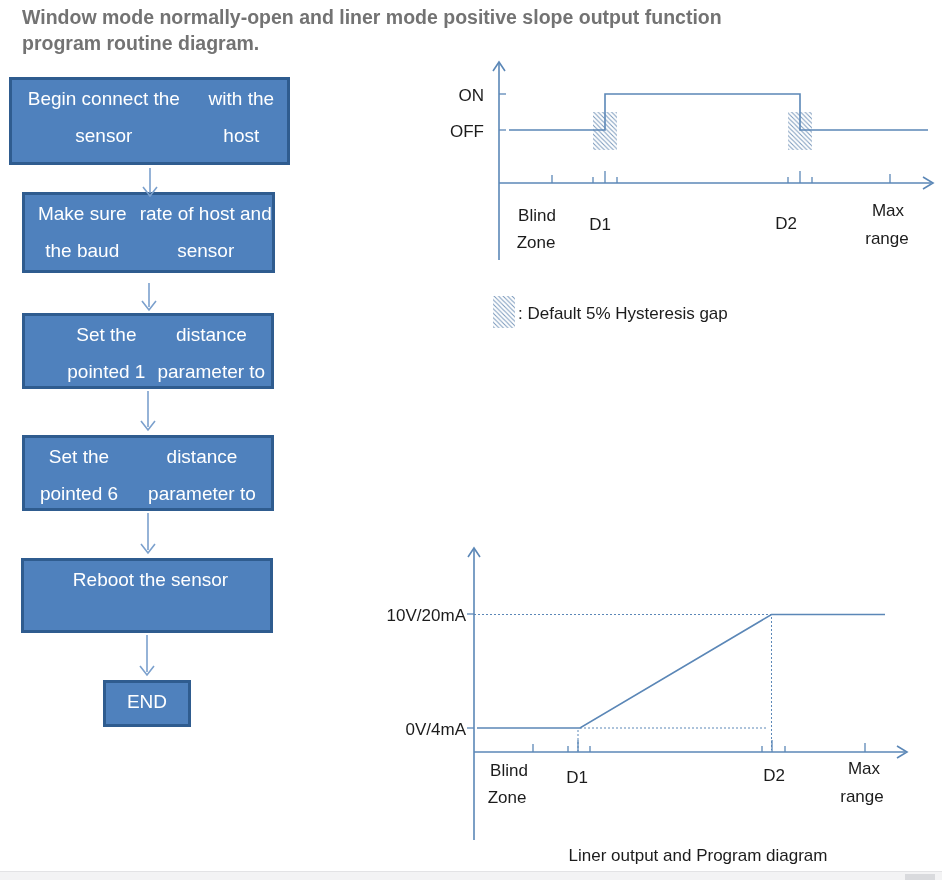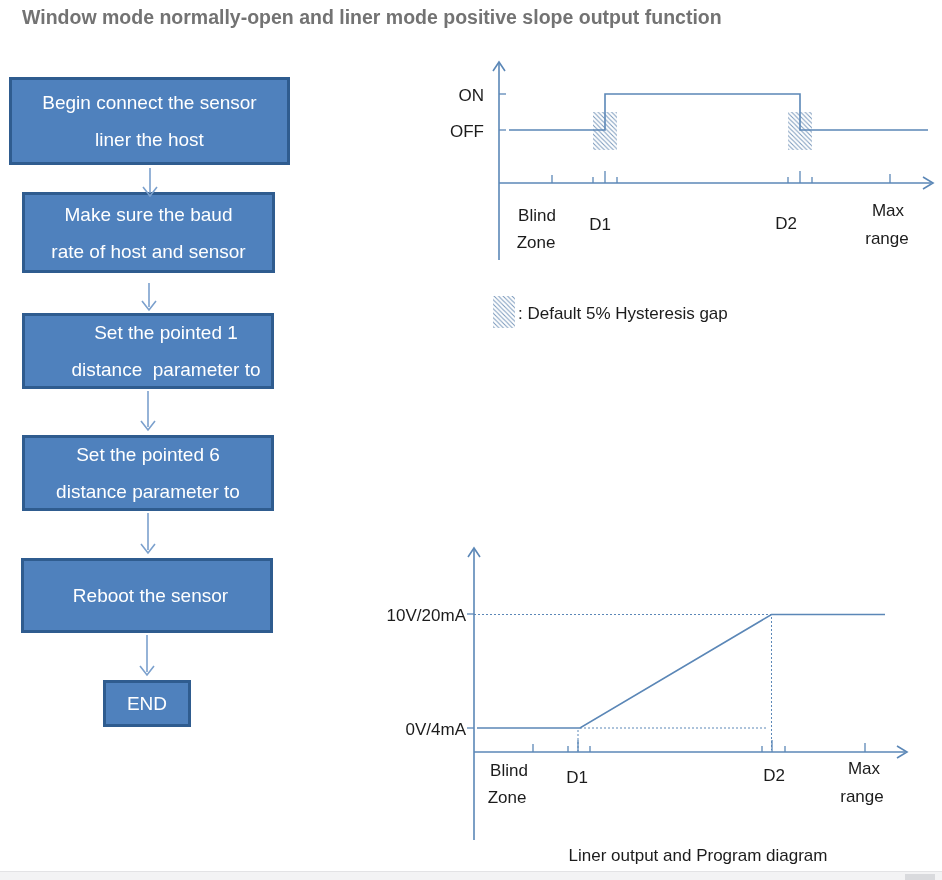--- a/index.html
+++ b/index.html
@@ -1,45 +1,46 @@
 <!DOCTYPE html>
 <html><head>
 <meta charset="utf-8">
 <style>
   html,body{margin:0;padding:0;background:#fff;}
   #page{position:relative;width:942px;height:880px;background:#fff;overflow:hidden;
         font-family:"Liberation Sans",sans-serif;}
   #title{position:absolute;left:22px;top:4px;width:810px;font-size:19.5px;font-weight:bold;
          color:#737373;line-height:1.34;}
   .fc-box{position:absolute;background:#4f81bd;border:3px solid #2f5c8f;color:#fff;
-          display:flex;flex-direction:column;justify-content:center;
+          display:flex;flex-direction:row;justify-content:center;
           font-size:19px;text-align:center;box-sizing:border-box;}
   .fc-line{white-space:pre-wrap;line-height:37px;}
   svg{position:absolute;left:0;top:0;}
   svg text{font-family:"Liberation Sans",sans-serif;fill:#1c1c1c;font-size:17px;}
   .stroke{stroke:#5b87b7;fill:none;stroke-width:1.6;}
   .tick{stroke:#5b87b7;stroke-width:1.3;}
   .dotted{stroke:#5b87b7;fill:none;stroke-width:1;stroke-dasharray:2 2;}
   .arrow{stroke:#7ba0cd;fill:none;stroke-width:1.6;}
   #bottom-bar{position:absolute;left:0;top:871px;width:942px;height:9px;background:#f3f3f4;
               border-top:1px solid #e3e3e5;box-sizing:border-box;}
   #bottom-thumb{position:absolute;left:905px;top:2px;width:30px;height:6px;background:#d9dadd;}
 </style>
 </head>
 <body>
 
 <div id="page">
 
   <div id="title">
     <div>Window mode normally-open and liner mode positive slope output function</div>
+    <div>program routine diagram.</div>
   </div>
 
   <div class="fc-box" style="left:9px;top:77px;width:281px;height:88px;">
     <div class="fc-line">Begin connect the sensor</div>
-    <div class="fc-line">liner the host</div>
+    <div class="fc-line">with the host</div>
   </div>
   <div class="fc-box" style="left:22px;top:192px;width:253px;height:81px;">
     <div class="fc-line">Make sure the baud</div>
     <div class="fc-line">rate of host and sensor</div>
   </div>
   <div class="fc-box" style="left:22px;top:313px;width:252px;height:76px;padding-left:36px;">
     <div class="fc-line">Set the pointed 1</div>
     <div class="fc-line">distance  parameter to</div>
   </div>
   <div class="fc-box" style="left:22px;top:435px;width:252px;height:76px;">

